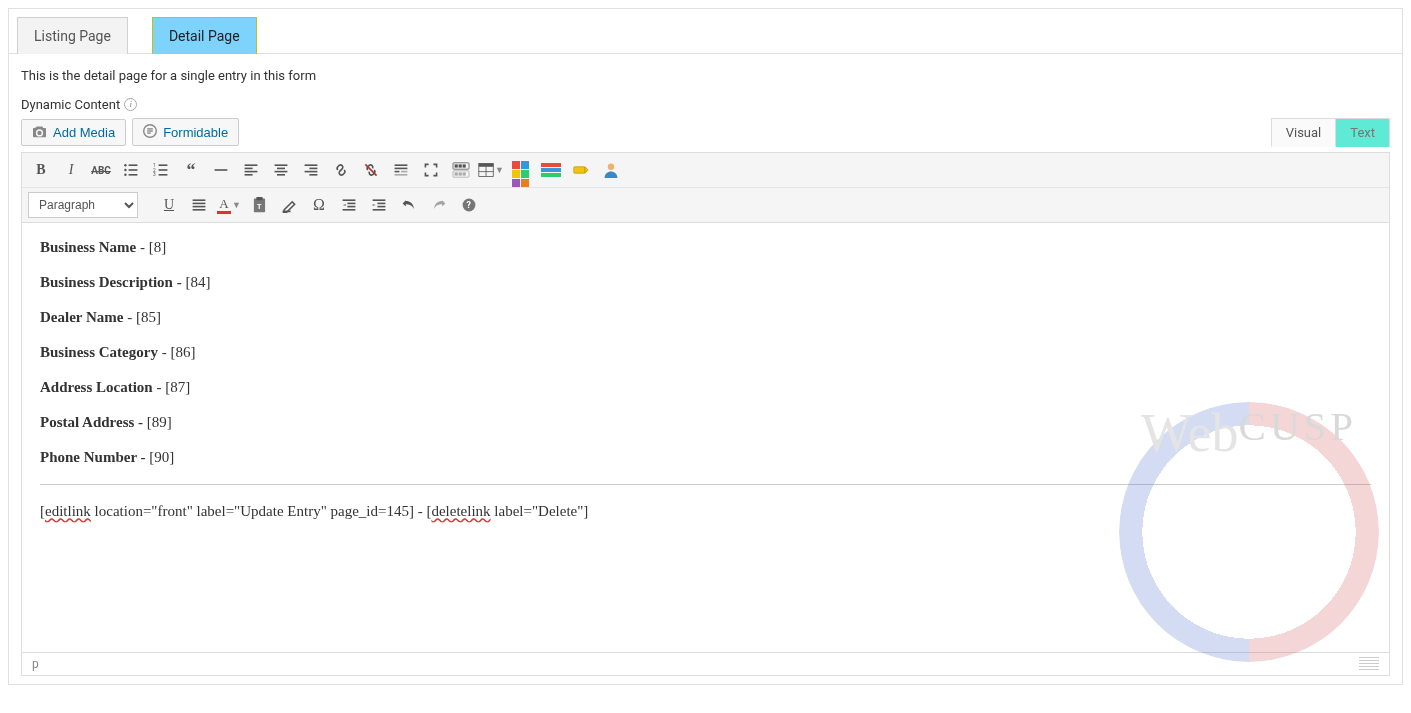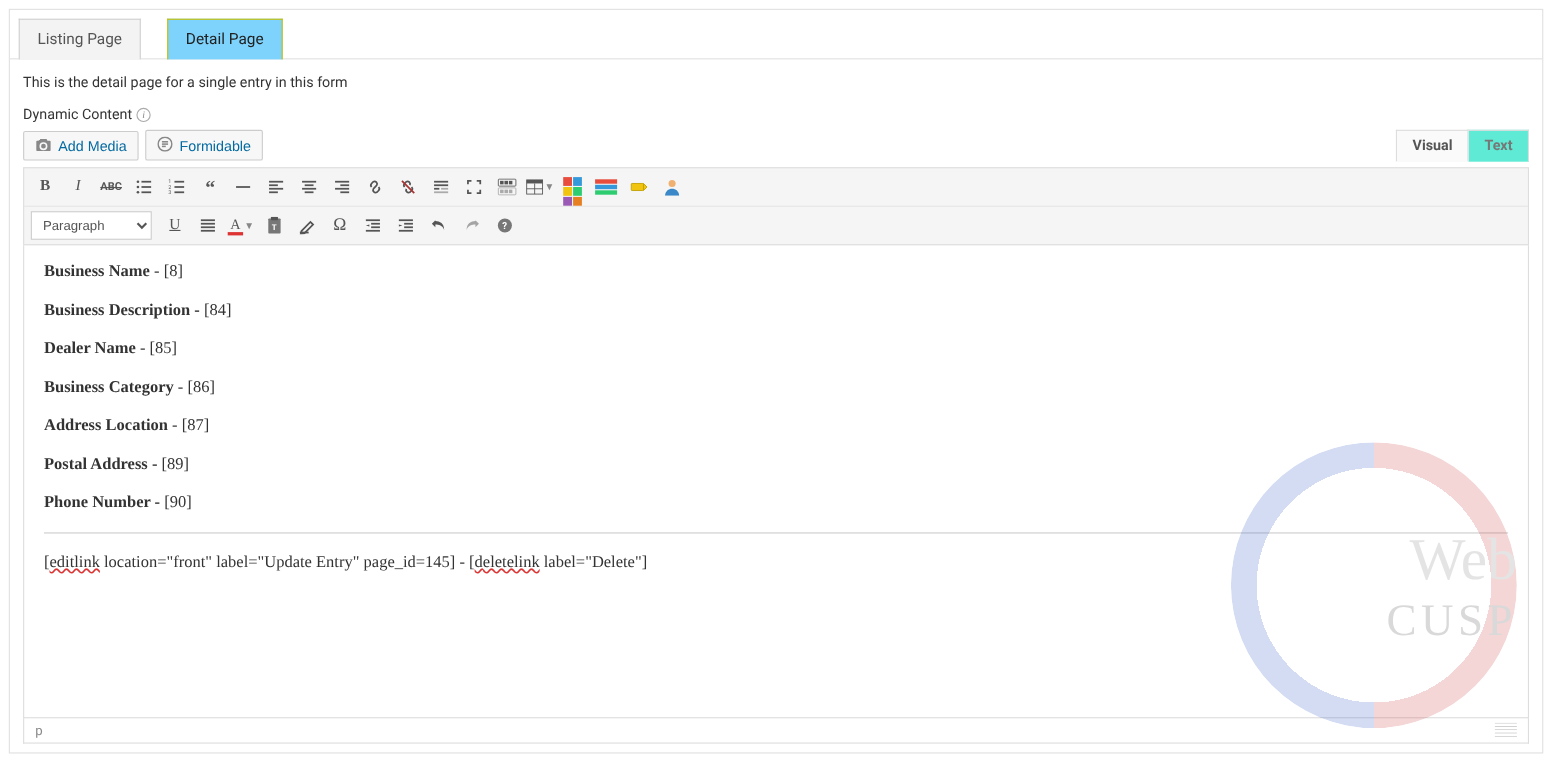--- a/index.html
+++ b/index.html
@@ -65,21 +65,20 @@
     background: #f7f7f7;
     color: #0369a1;
     font-size: 13px;
     cursor: pointer;
     border-radius: 2px;
   }
   .btn .glyph { font-size: 14px; line-height: 1; color: #888; }
   .mode-tabs {
     position: absolute; right: 0; top: 0;
     display: flex;
-    font-weight: bold;
   }
   .mode-tab {
     padding: 6px 14px;
     border: 1px solid #ddd;
     border-bottom: none;
     background: #5eead4;
     color: #777;
     font-size: 13px;
     cursor: pointer;
   }
@@ -112,21 +111,21 @@
     font-size: 14px;
   }
   .tbtn svg { fill: #555; }
   .format-select {
     height: 26px;
     border: 1px solid #ccc;
     background: #fff;
     font-size: 12px;
     padding: 0 6px;
     color: #555;
-    margin-right: 4px;
+    margin-right: 14px;
     width: 110px;
   }
   .editor {
     border: 1px solid #ddd; border-top: none;
     min-height: 430px;
     padding: 16px 18px;
     font-family: Georgia, "Times New Roman", serif;
     font-size: 15px;
     color: #333;
     position: relative;
@@ -156,21 +155,21 @@
   }
   .watermark .ring {
     position: absolute; inset: 0;
     border-radius: 50%;
     background: conic-gradient(#d54a4a 0 50%, #3a64c8 50% 100%);
     -webkit-mask: radial-gradient(circle, transparent 58%, #000 58% 100%);
             mask: radial-gradient(circle, transparent 58%, #000 58% 100%);
   }
   .watermark .center {
     position: absolute; inset: 0;
-    display: flex; flex-direction: column; align-items: flex-end; justify-content: center;
+    display: flex; flex-direction: row; align-items: flex-start; justify-content: center;
     font-family: Georgia, serif;
   }
   .watermark .center .w1 { font-size: 54px; color: #888; }
   .watermark .center .w2 { font-size: 41px; color: #555; letter-spacing: 4px; }
   .color-a { display:inline-flex; align-items:center; flex-direction:column; line-height:1; }
   .color-a .bar { width:14px; height:3px; background:#d33; margin-top:1px; }
   .dd { font-size:9px; margin-left:1px; color:#888; }
 
   
   .grp6 {

